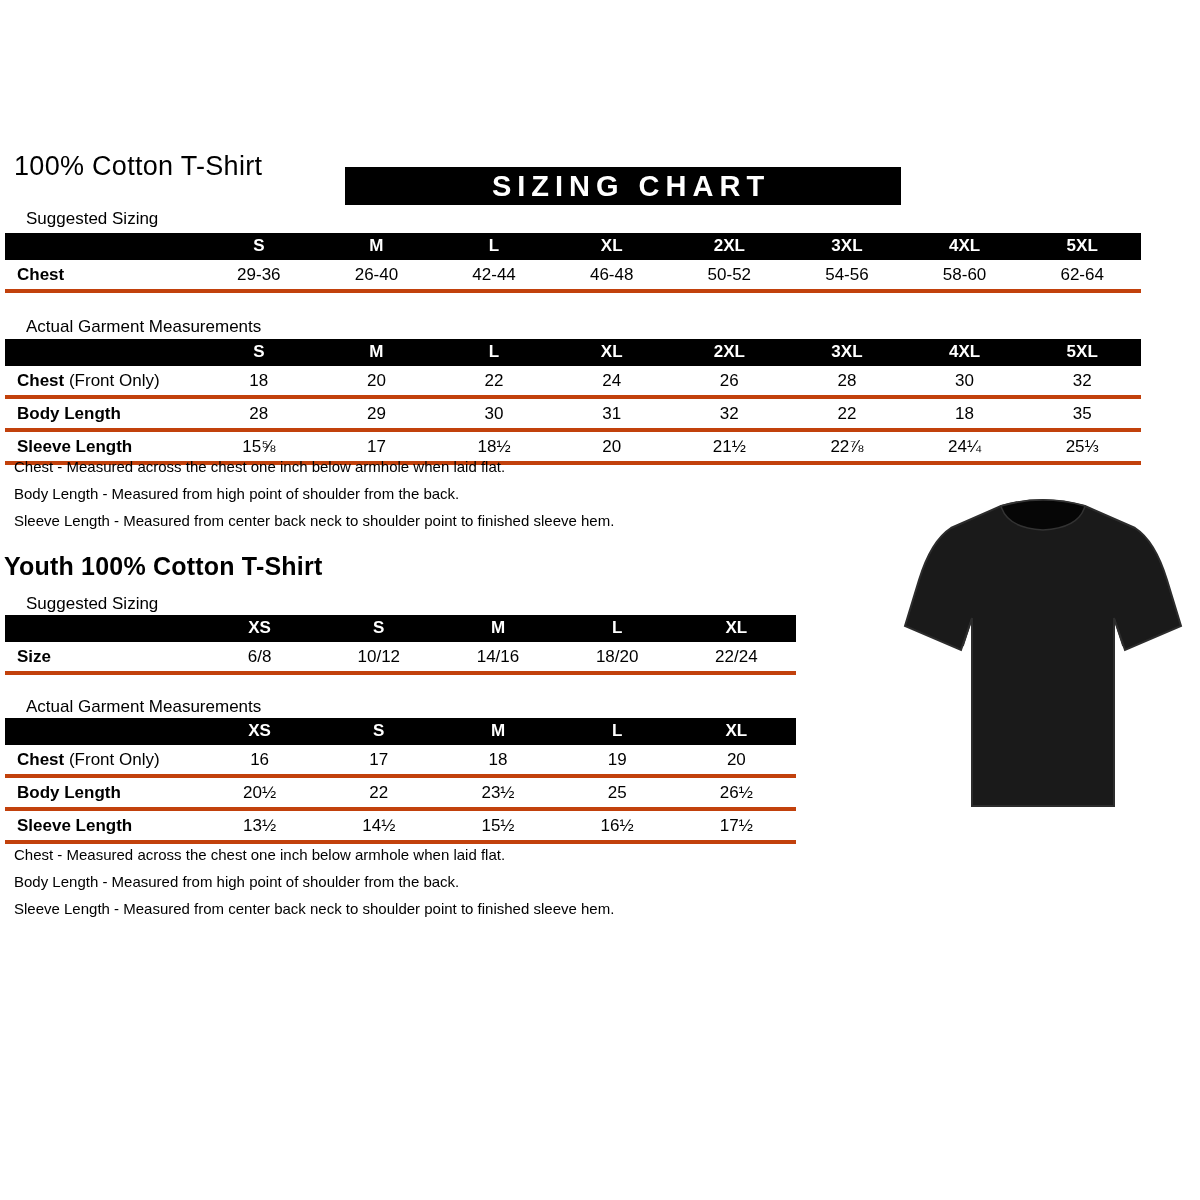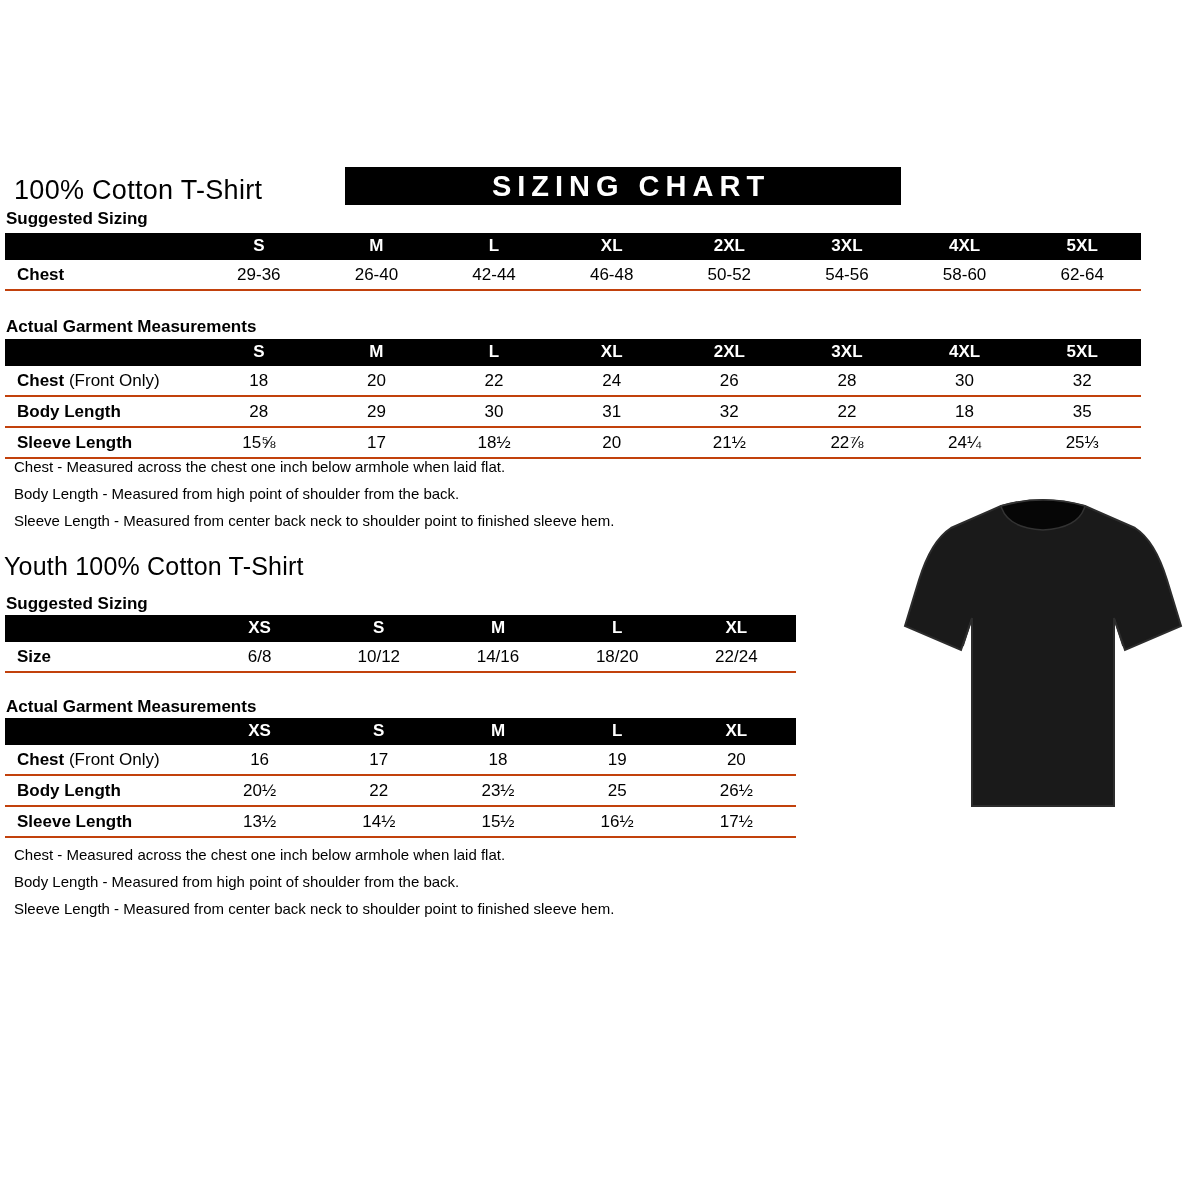--- a/index.html
+++ b/index.html
@@ -7,55 +7,55 @@
     width:1200px; height:1200px;
     background:#ffffff;
     font-family:"Liberation Sans", sans-serif;
     color:#000;
     position:relative;
     overflow:hidden;
   }
   .abs { position:absolute; }
 
   .h-adult { font-size:27px; font-weight:400; letter-spacing:0.3px; }
-  .h-youth { font-size:25px; font-weight:400; letter-spacing:0.2px; }
+  .h-youth { font-size:25px; font-weight:700; letter-spacing:0.2px; }
 
   .banner {
     background:#000; color:#fff;
     display:flex; align-items:center; justify-content:center;
     font-weight:700; font-size:29px; letter-spacing:6px;padding-left:16px;
   }
 
-  .section-label { font-size:17px; font-weight:700; }
+  .section-label { font-size:17px; font-weight:400;margin-left:20px; }
 
   table.size-table {
     border-collapse:collapse;
     table-layout:fixed;
     font-size:17px;
   }
   .size-table th {
     background:#000; color:#fff;
     font-weight:700; text-align:center;
     padding:3px 0 4px; font-size:17px;
   }
   .size-table td {
-    border-bottom:2px solid #c2410c;
+    border-bottom:4px solid #c2410c;
     text-align:center;
     padding:5px 0 4px;
     margin-top:43px;
   }
   .size-table td.lbl { text-align:left; padding-left:12px; }
   .size-table .lblcol { width:195px; }
 
   .notes .note-line { font-size:15px; margin-bottom:10px; }
 </style>
 </head>
 <body>
 
-<div class="abs h-adult" style="left:14px; top:175px;">100% Cotton T-Shirt</div>
+<div class="abs h-adult" style="left:14px; top:151px;">100% Cotton T-Shirt</div>
 
 <div class="abs banner" style="left:345px; top:167px; width:556px; height:38px;">SIZING CHART</div>
 
 <div class="abs section-label" style="left:6px; top:209px;">Suggested Sizing</div>
 
 <table class="abs size-table" style="left:5px; top:233px; width:1136px;">
     <thead>
       <tr>
         <th class="lblcol"></th>
         <th>S</th>

